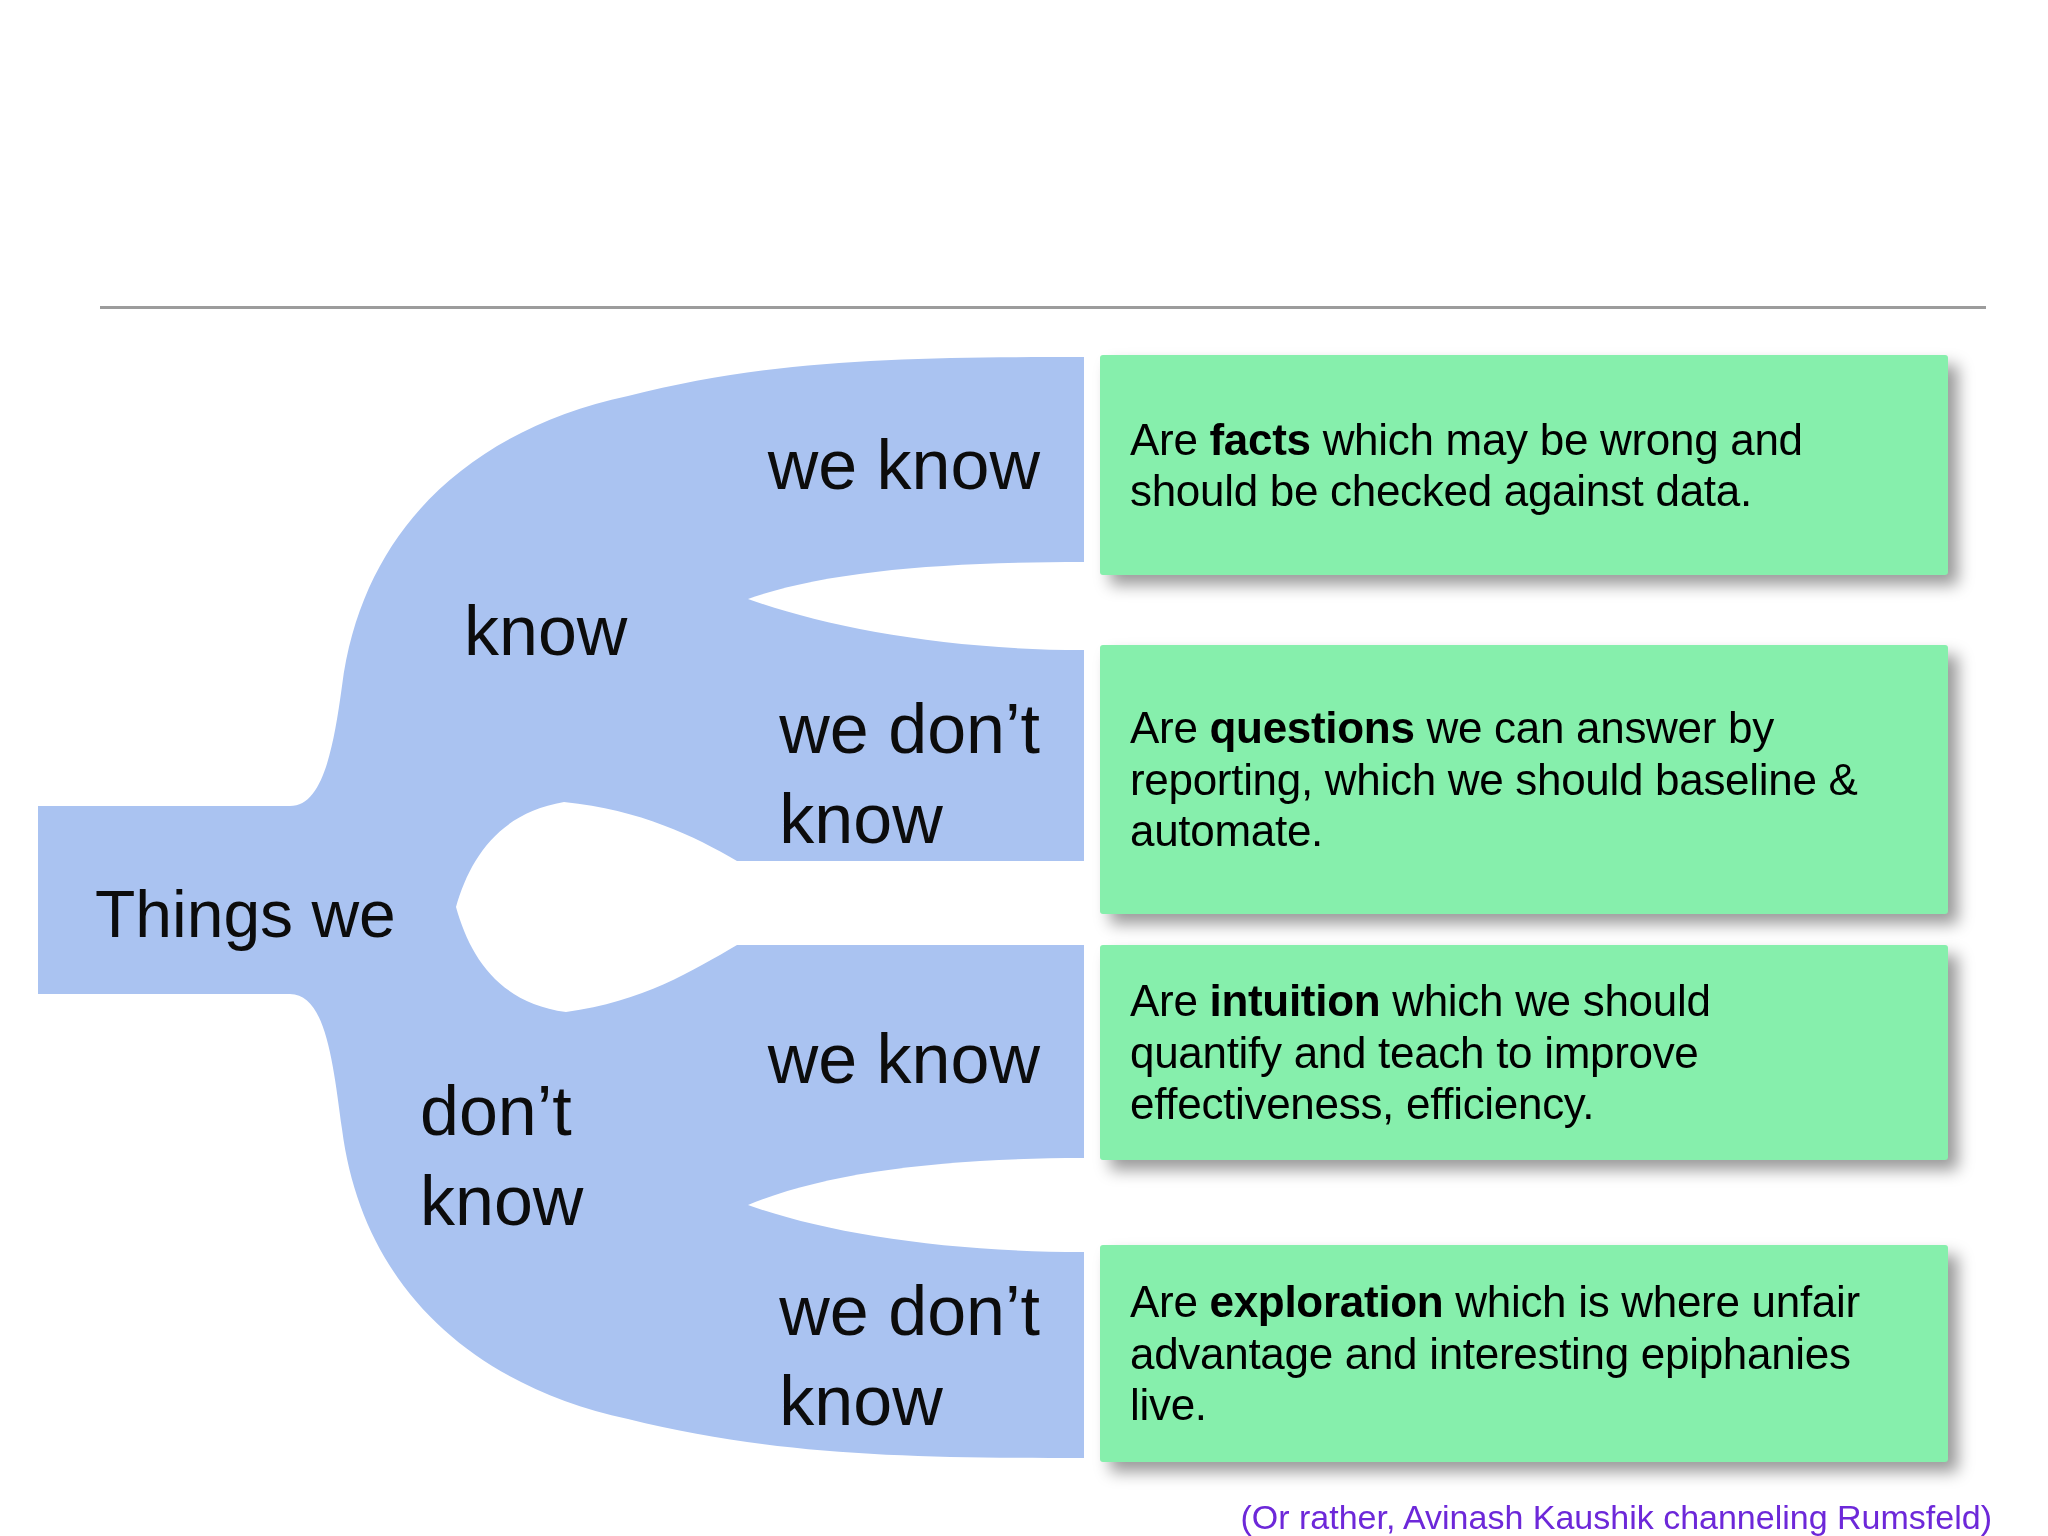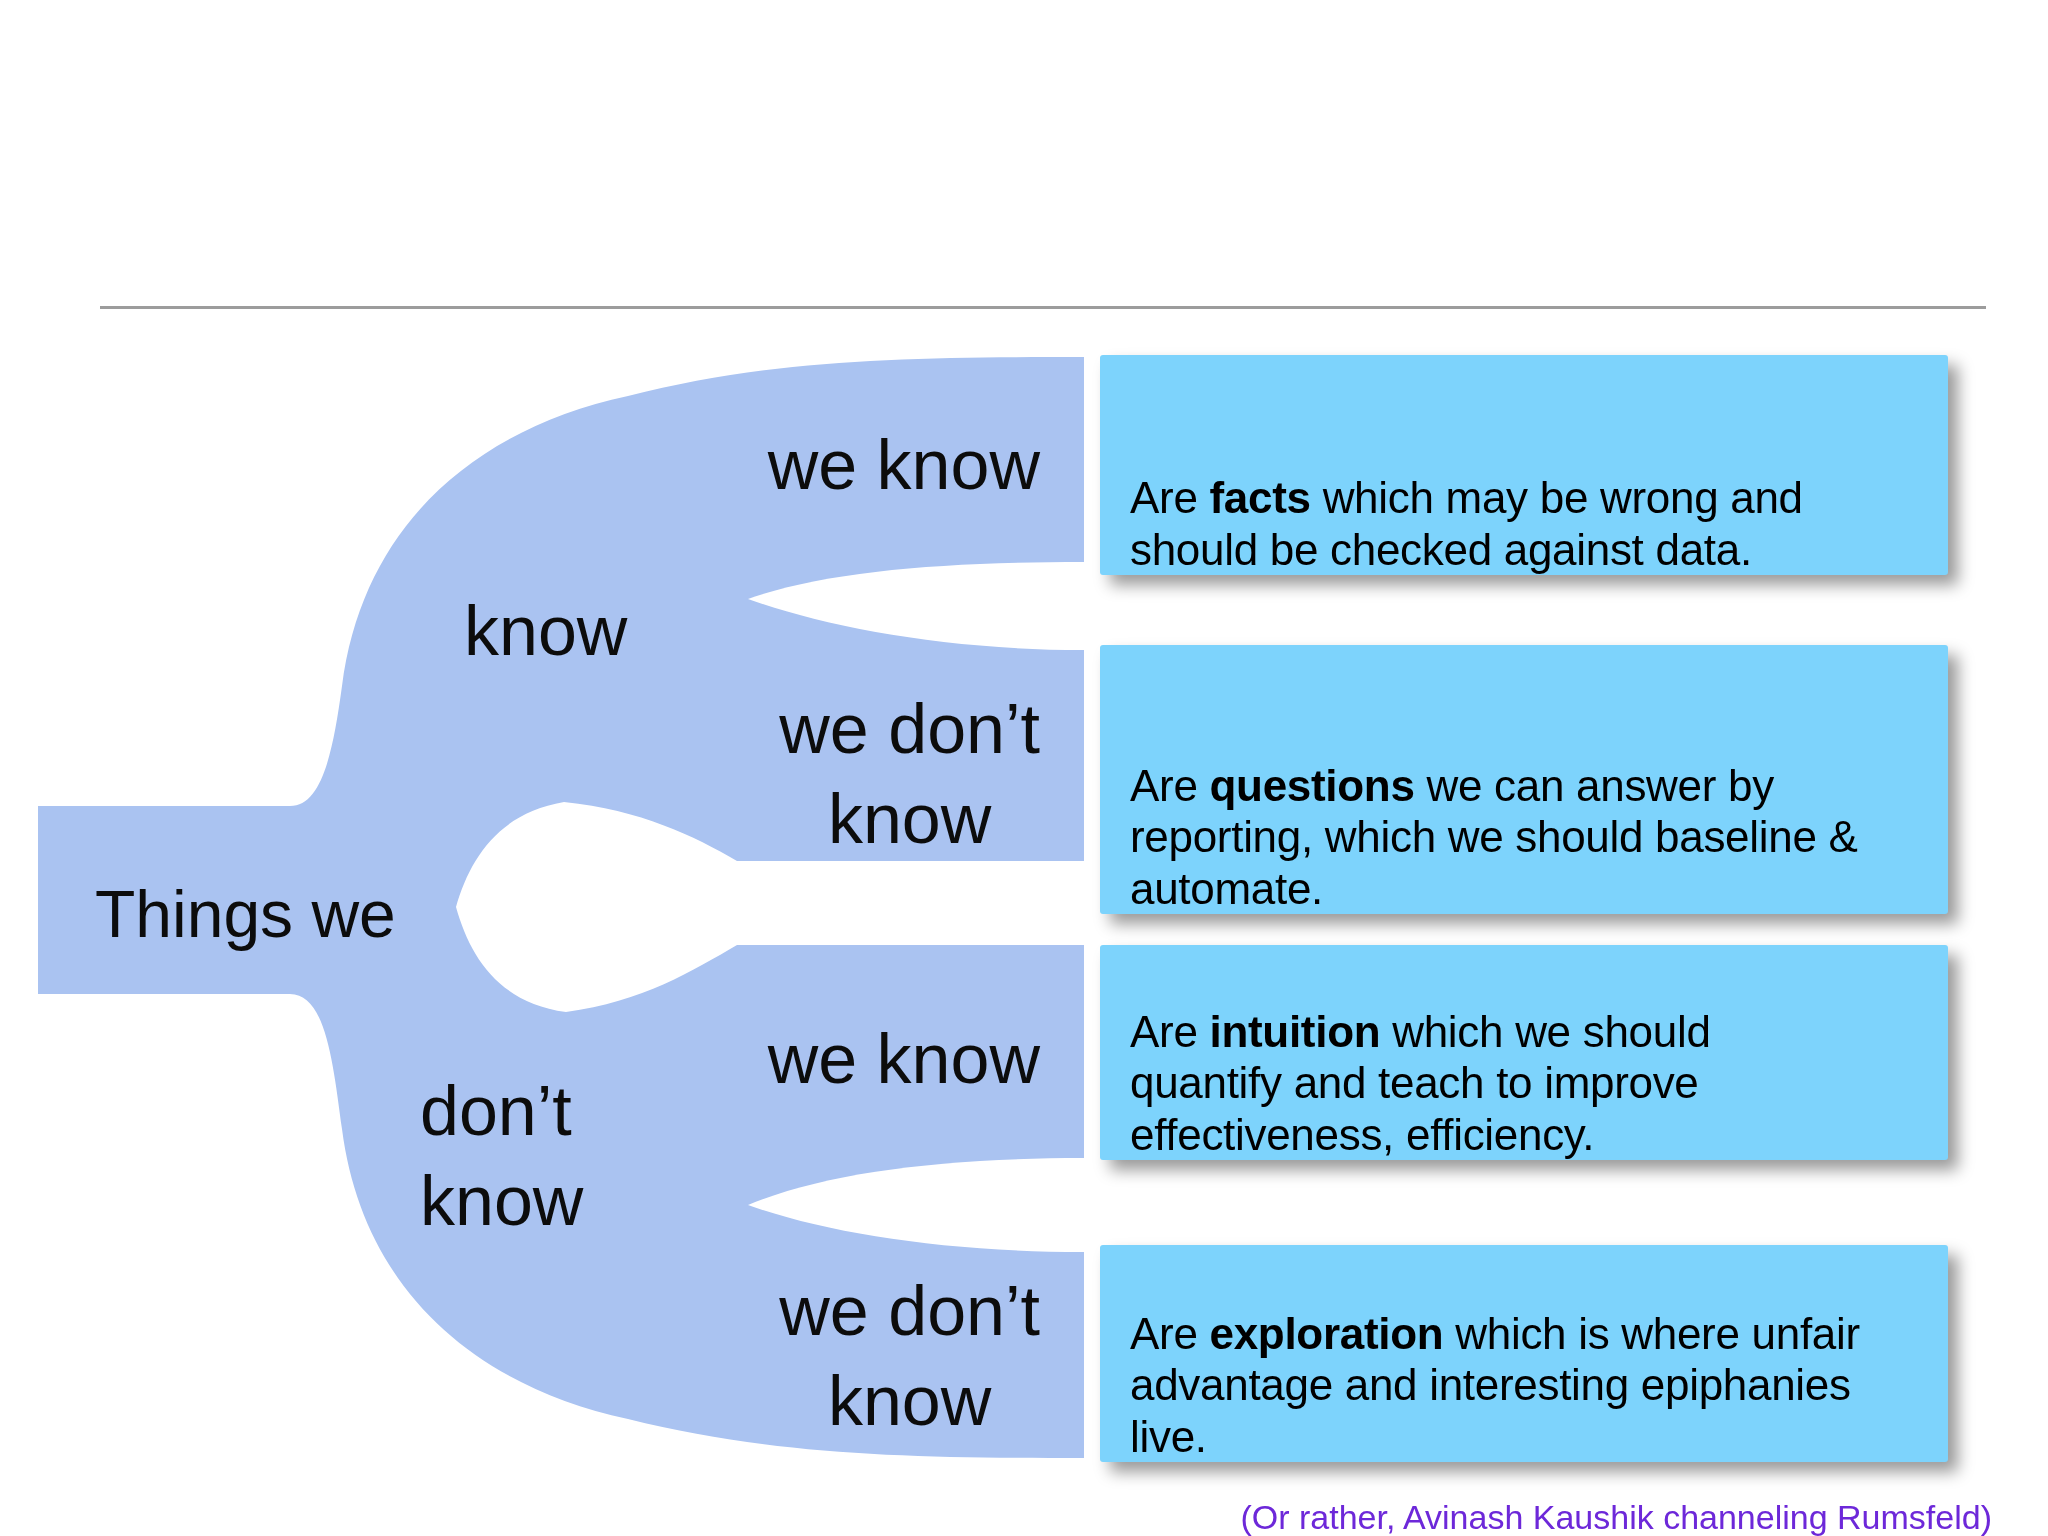--- a/index.html
+++ b/index.html
@@ -10,29 +10,29 @@
   #tree-svg{position:absolute;left:0;top:0;}
   #page-title{
     position:absolute;left:98px;top:172px;font-size:90px;letter-spacing:-2px;
     color:#1c1c1c;white-space:nowrap;
   }
   #divider{position:absolute;left:100px;top:306px;width:1886px;height:3px;background:#9c9c9c;}
   .tree-label{position:absolute;color:#0c0c0c;font-size:70px;white-space:pre-line;line-height:1.29;}
   #label-trunk{left:95px;top:872px;font-size:66px;}
   #label-know{left:464px;top:586px;}
   #label-dont-know{left:420px;top:1066px;width:240px;}
-  .leaf{right:1008px;text-align:center;}
+  .leaf{right:1008px;text-align:left;}
   #leaf-kk{top:420px;}
   #leaf-kdk{top:684px;}
   #leaf-dk{top:1014px;}
   #leaf-ddk{top:1266px;}
   .note{
-    position:absolute;left:1100px;width:848px;background:#7dd3fc;border-radius:3px;
+    position:absolute;left:1100px;width:848px;background:#86efac;border-radius:3px;
     box-shadow:10px 10px 16px rgba(0,0,0,0.40);
-    display:flex;align-items:flex-end;padding-left:30px;box-sizing:border-box;
+    display:flex;align-items:center;padding-left:30px;box-sizing:border-box;
   }
   .note p{margin:0;font-size:44px;line-height:1.17;color:#000;max-width:730px;letter-spacing:-0.3px;}
   .note b{font-weight:bold;}
   #note-1{top:355px;height:220px;}
   #note-2{top:645px;height:269px;}
   #note-3{top:945px;height:215px;}
   #note-4{top:1245px;height:217px;}
   #caption{position:absolute;right:56px;top:1478px;font-size:34px;color:#6d28d9;white-space:nowrap;margin-top:20px;}
 </style>
 </head>

